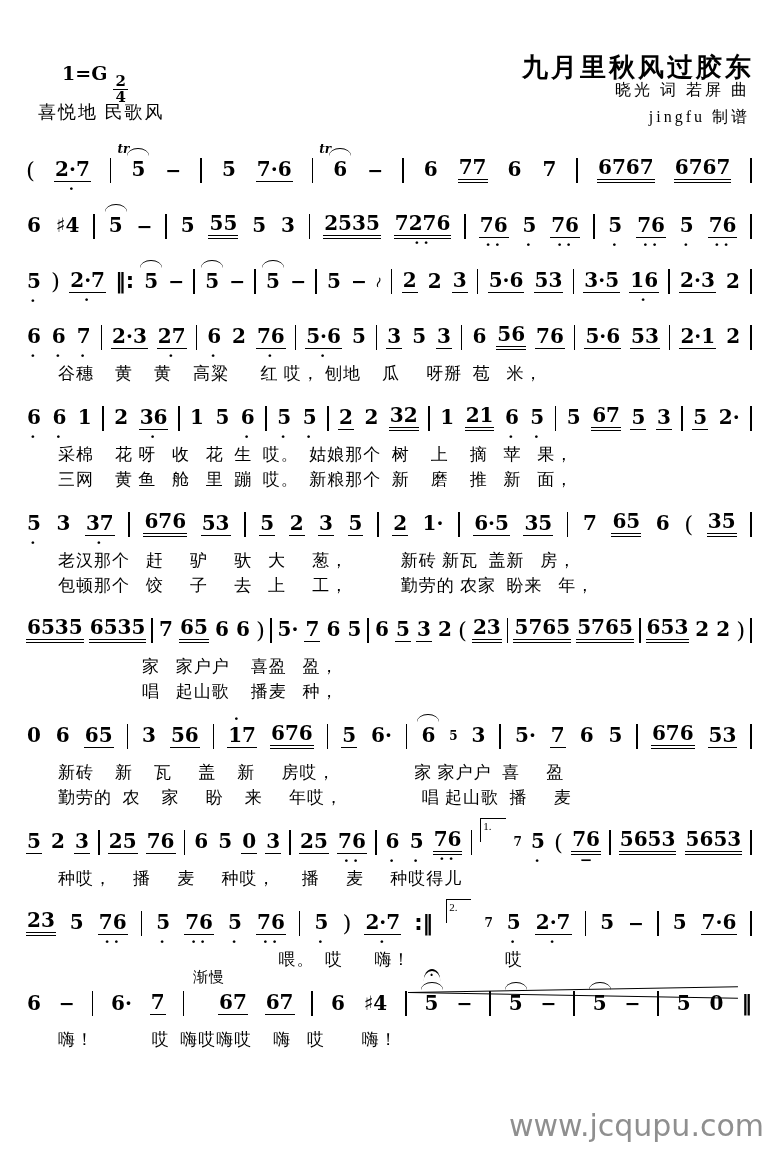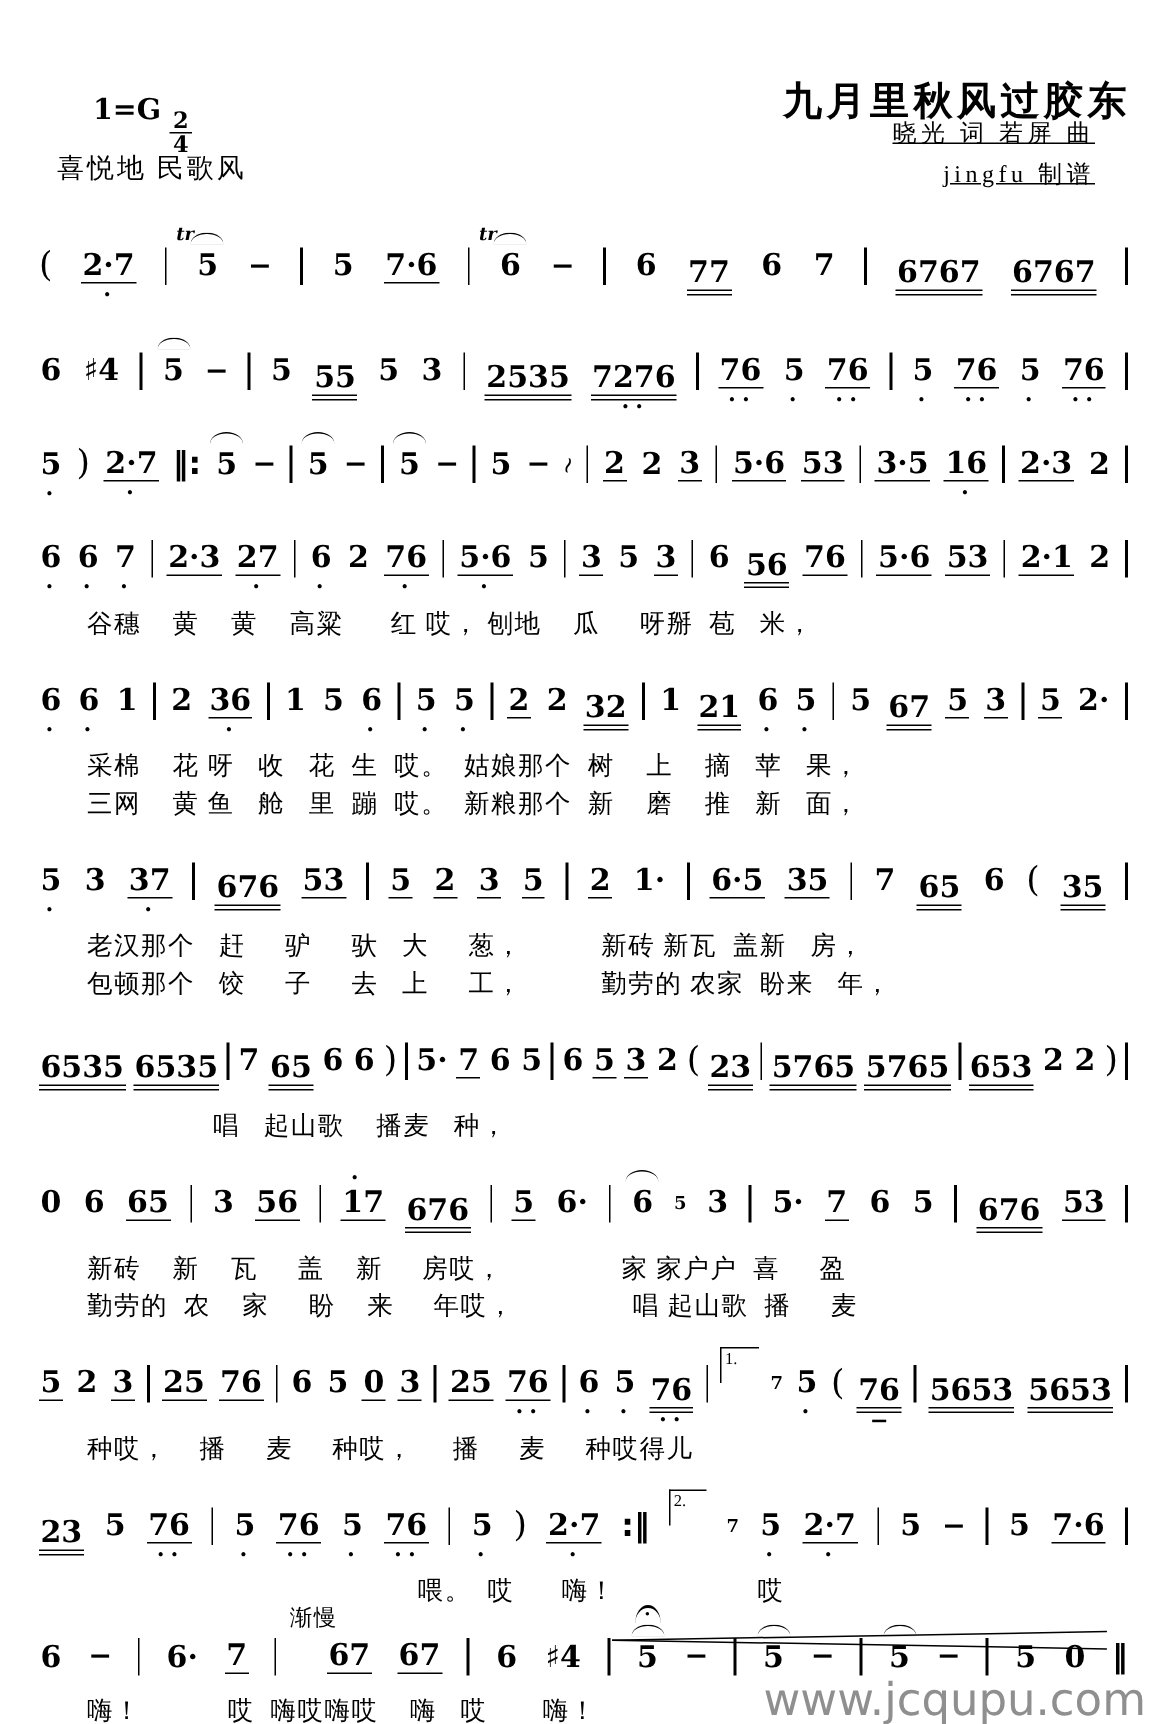--- a/index.html
+++ b/index.html
@@ -6,29 +6,29 @@
   body{width:778px;min-height:1149px;font-family:"Liberation Serif",serif;position:relative;overflow:hidden;}
   .page{padding:14px 24px 0 24px;}
 
   
   .header{position:relative;height:118px;}
   .keysig{position:absolute;left:14px;top:48px;font-family:"DejaVu Serif",serif;font-weight:bold;font-size:19px;margin-left:24px;}
   .frac{display:inline-flex;flex-direction:column;align-items:center;font-size:15px;line-height:1.02;vertical-align:-6px;margin-left:6px;}
   .frac .num{border-bottom:1.5px solid #000;padding:0 2px;}
   .expression{position:absolute;left:14px;top:86px;font-size:18px;letter-spacing:2px;}
   .title{position:absolute;left:0;right:0;top:36px;text-align:right;font-size:26px;font-weight:bold;letter-spacing:3px;}
-  .credits{position:absolute;right:24px;top:62px;text-align:right;font-size:16px;line-height:1.7;letter-spacing:3px;text-decoration:underline;}
+  .credits{position:absolute;right:4px;top:62px;text-align:right;font-size:16px;line-height:1.7;letter-spacing:3px;}
 
   
   .score{margin-top:10px;}
   .system{position:relative;margin-bottom:4px;}
   .notes{display:flex;align-items:center;justify-content:space-between;gap:3px;padding:15px 2px 11px 2px;flex-wrap:nowrap;}
   .note{position:relative;display:inline-block;font-family:"DejaVu Serif",serif;font-weight:bold;font-size:20px;line-height:1;padding:0 1px 2px 1px;white-space:nowrap;}
   .u1{border-bottom:1.8px solid #000;}
-  .u2{border-bottom:4px double #000;margin-top:14px;}
+  .u2{border-bottom:4px double #000;}
   .grace{font-size:12px;vertical-align:10px;padding:0;}
   .bar{width:1.6px;height:25px;background:#000;display:inline-block;flex:none;}
   .bar-rep,.bar-final{font-family:"DejaVu Sans",sans-serif;font-weight:bold;font-size:21px;line-height:1;flex:none;}
   .paren{font-size:23px;line-height:1;font-family:"DejaVu Serif",serif;flex:none;}
   .dash{font-family:"DejaVu Serif",serif;font-weight:bold;font-size:19px;line-height:1;}
   .squig{font-family:"DejaVu Sans",sans-serif;font-size:15px;transform:rotate(18deg);display:inline-block;}
   .volta{font-size:11px;border-top:1.5px solid #000;border-left:1.5px solid #000;padding:1px 14px 10px 2px;transform:translateY(-12px);flex:none;}
   .ann{width:0;overflow:visible;white-space:nowrap;font-size:15px;transform:translate(-8px,-26px);letter-spacing:1px;}
   .lodots{position:absolute;left:50%;transform:translateX(-50%);bottom:-11px;font-size:15px;line-height:6px;letter-spacing:4px;text-indent:2px;}
   .hidots{position:absolute;left:22%;top:-8px;font-size:15px;line-height:5px;}
@@ -277,20 +277,21 @@
           <span class="bar"></span>
           <span class="note u2">5765</span>
           <span class="note u2">5765</span>
           <span class="bar"></span>
           <span class="note u2">653</span>
           <span class="note">2</span>
           <span class="note">2</span>
           <span class="paren">)</span>
           <span class="bar"></span>
         </div>
+        <div class="lyr">                家   家户户    喜盈   盈，</div>
         <div class="lyr">                唱   起山歌    播麦   种，</div>
       </div>
       <div class="system">
         <div class="notes">
           <span class="note">0</span>
           <span class="note">6</span>
           <span class="note u1">65</span>
           <span class="bar"></span>
           <span class="note">3</span>
           <span class="note u1">56</span>

